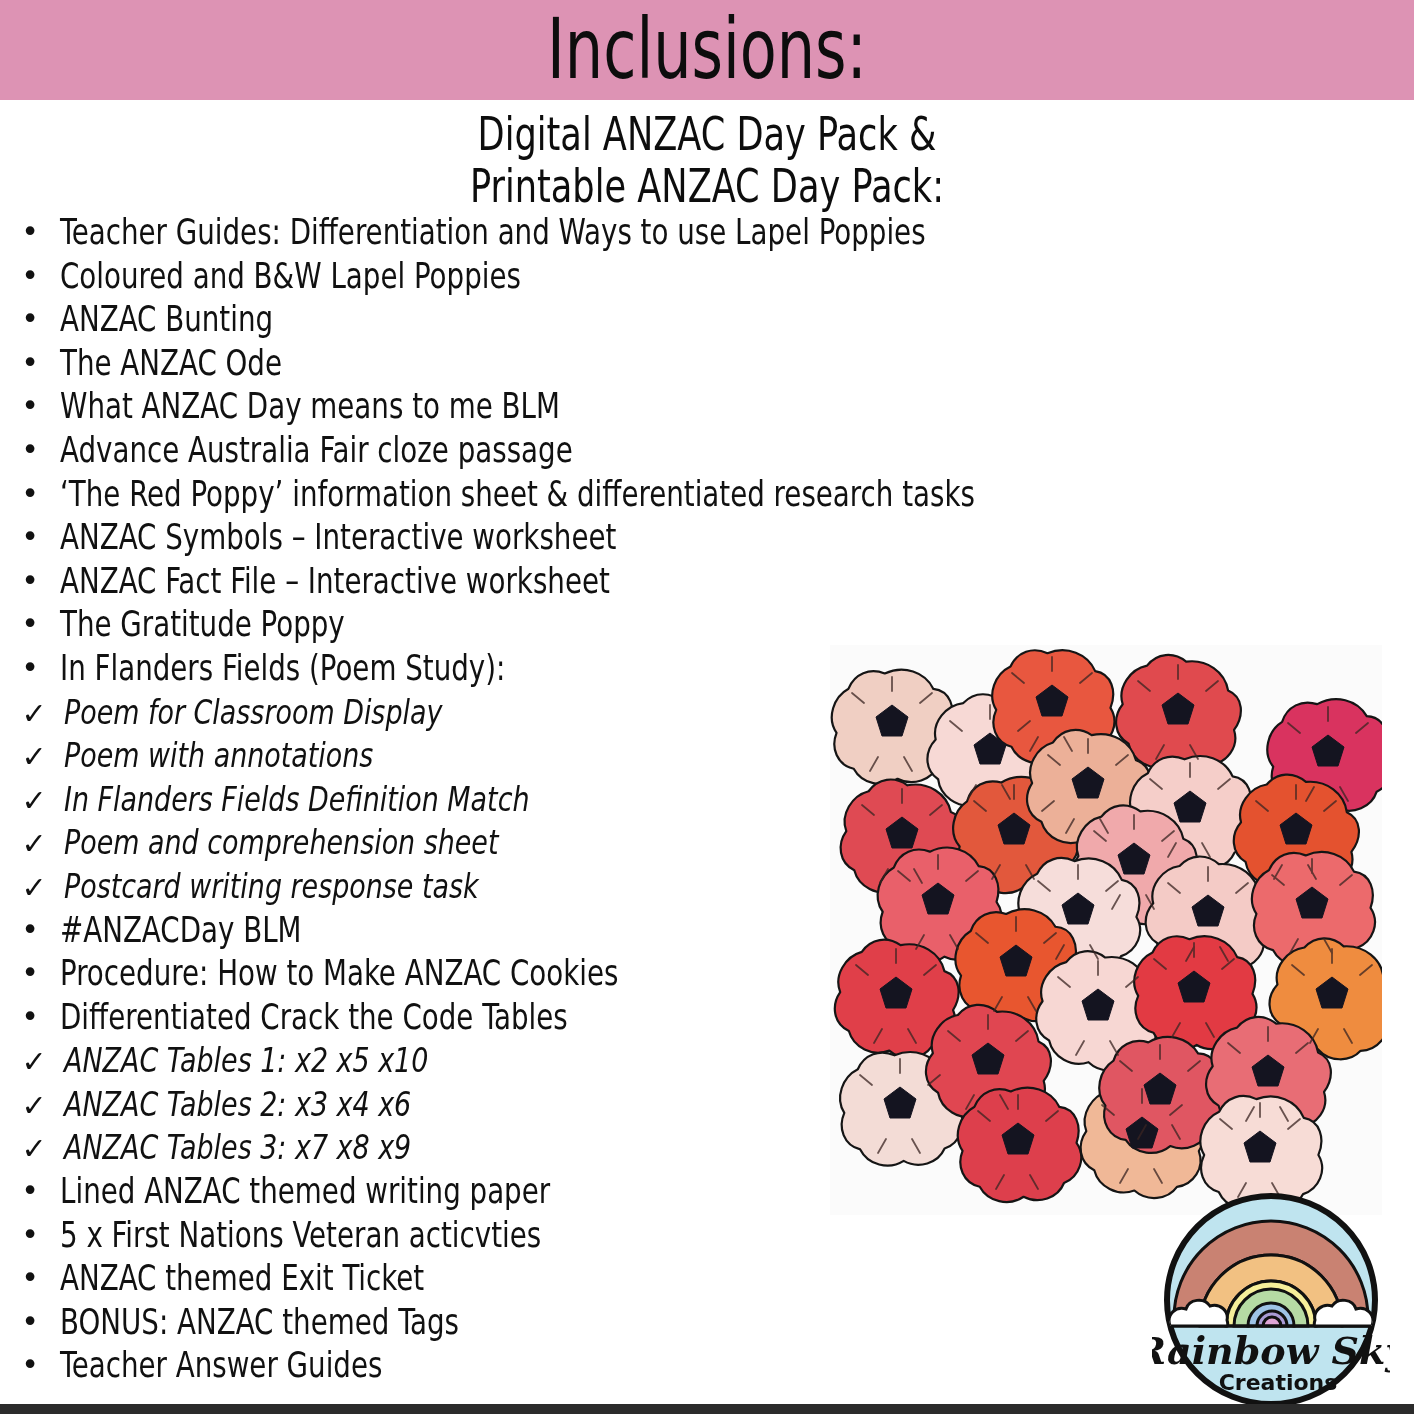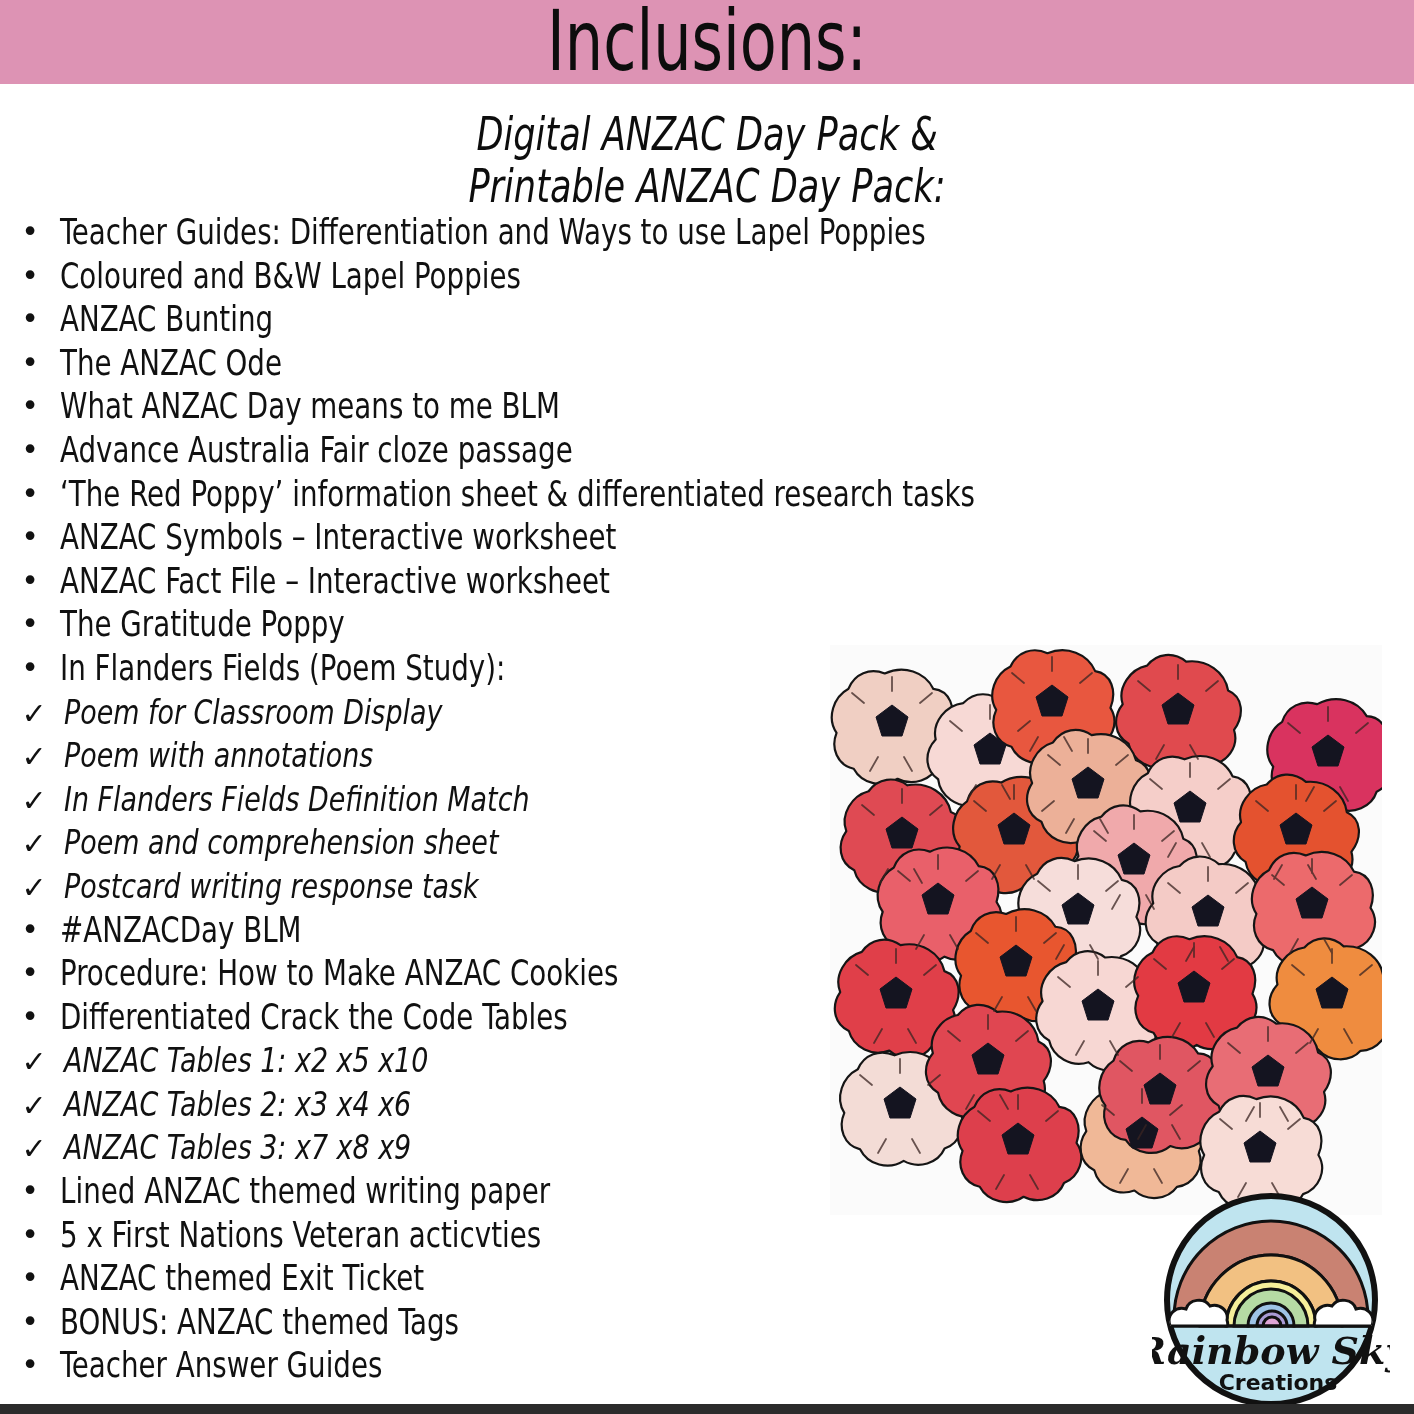--- a/index.html
+++ b/index.html
@@ -13,21 +13,21 @@
     font-family: "DejaVu Sans", sans-serif;
     overflow: hidden;
     position: relative;
   }
 
   
   #header-band {
     position: absolute;
     left: 0; top: 0;
     width: 1414px;
-    height: 84px;
+    height: 100px;
     background: #dd93b4;
     display: flex;
     align-items: center;
     justify-content: center;
   }
   #header-title {
     font-family: "DejaVu Sans Condensed", "Liberation Sans Narrow", "Liberation Sans", sans-serif;
     font-size: 84px;
     line-height: 0.95;
     color: #0d0d0d;
@@ -37,21 +37,20 @@
     transform-origin: center center;
     white-space: nowrap;
   }
 
   
   #subtitle-block {
     position: absolute;
     left: 0; top: 108px;
     width: 1414px;
     text-align: center;
-    font-style: italic;
   }
   .subtitle-line {
     font-family: "DejaVu Sans Condensed", "Liberation Sans Narrow", "Liberation Sans", sans-serif;
     font-size: 46px;
     line-height: 52px;
     color: #0d0d0d;
     transform: scaleX(0.85);
     white-space: nowrap;
   }
 

